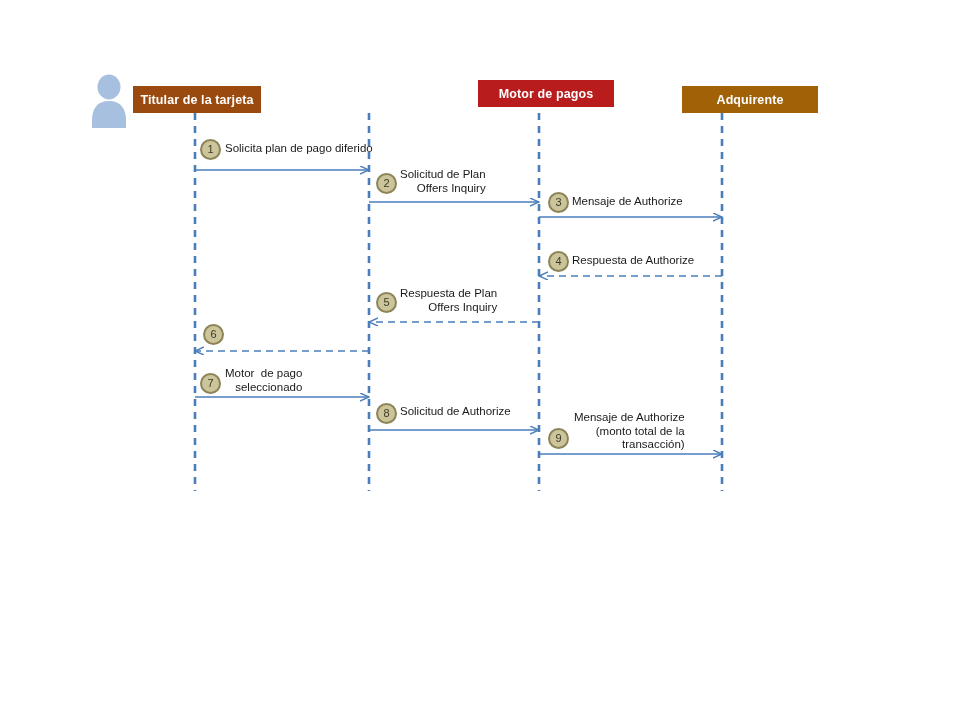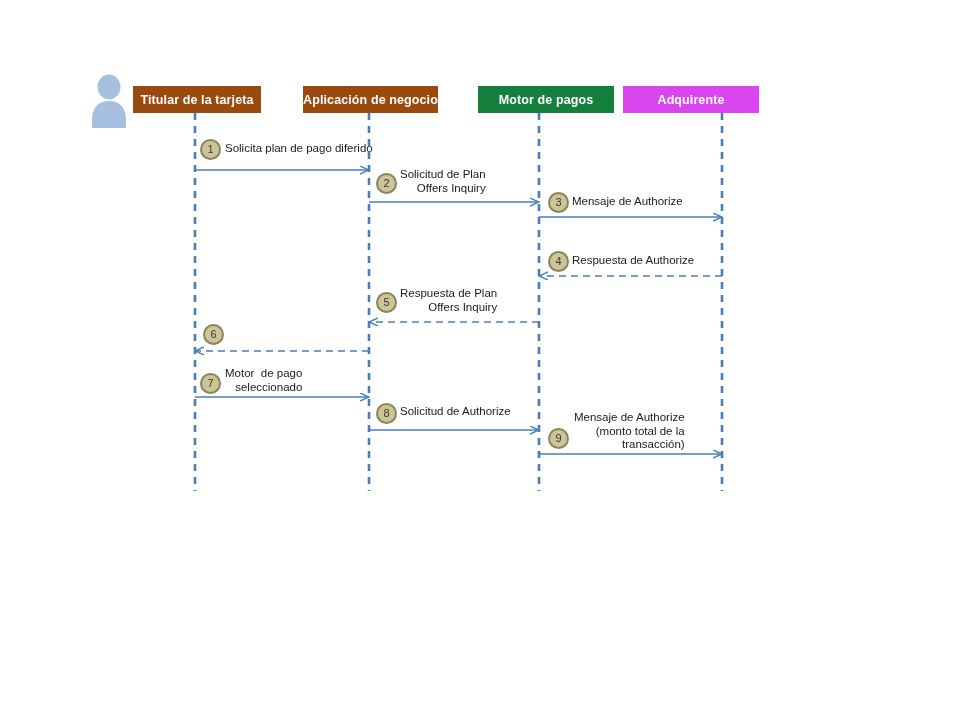--- a/index.html
+++ b/index.html
@@ -114,27 +114,24 @@
         <line x1="195" x2="369" y1="397" y2="397" stroke="#4a7ebb" stroke-width="1.6" marker-end="url(#arrowOpenR)"></line>
         <line x1="369" x2="539" y1="430" y2="430" stroke="#4a7ebb" stroke-width="1.6" marker-end="url(#arrowOpenR)"></line>
         <line x1="539" x2="722" y1="454" y2="454" stroke="#4a7ebb" stroke-width="1.6" marker-end="url(#arrowOpenR)"></line>
       </g>
   </svg>
 
   <div class="layer" id="participants-layer">
       <div class="participant" style="left: 133px; top: 86px; width: 128px; background: rgb(154, 74, 14); color: rgb(255, 255, 255);">
         <span>Titular de la tarjeta</span>
       </div>
-      <div class="participant" style="left: 303px; top: 86px; width: 135px; background: rgb(154, 74, 14); color: rgb(255, 255, 255);">
-        <span>Aplicación  de negocio</span>
-      </div>
-      <div class="participant" style="left: 478px; top: 86px; width: 136px; background: #15803d; color: rgb(255, 255, 255);">
+      <div class="participant" style="left: 478px; top: 80px; width: 136px; background: #b91c1c; color: rgb(255, 255, 255);">
         <span>Motor de pagos</span>
       </div>
-      <div class="participant" style="left: 623px; top: 86px; width: 136px; background: #d946ef; color: rgb(255, 255, 255);">
+      <div class="participant" style="left: 682px; top: 86px; width: 136px; background: #a16207; color: rgb(255, 255, 255);">
         <span>Adquirente</span>
       </div>
     </div>
 
   <div class="layer" id="messages-layer">
       <div class="num-badge" style="left: 200px; top: 139px; background: rgb(204, 196, 154); border-color: rgb(140, 132, 87); color: rgb(61, 58, 37);">
         <span>1</span>
       </div>
       <div class="msg-label" style="left: 225px; top: 142px;">Solicita plan de pago diferido</div>
       <div class="num-badge" style="left: 376px; top: 173px; background: rgb(204, 196, 154); border-color: rgb(140, 132, 87); color: rgb(61, 58, 37);">

